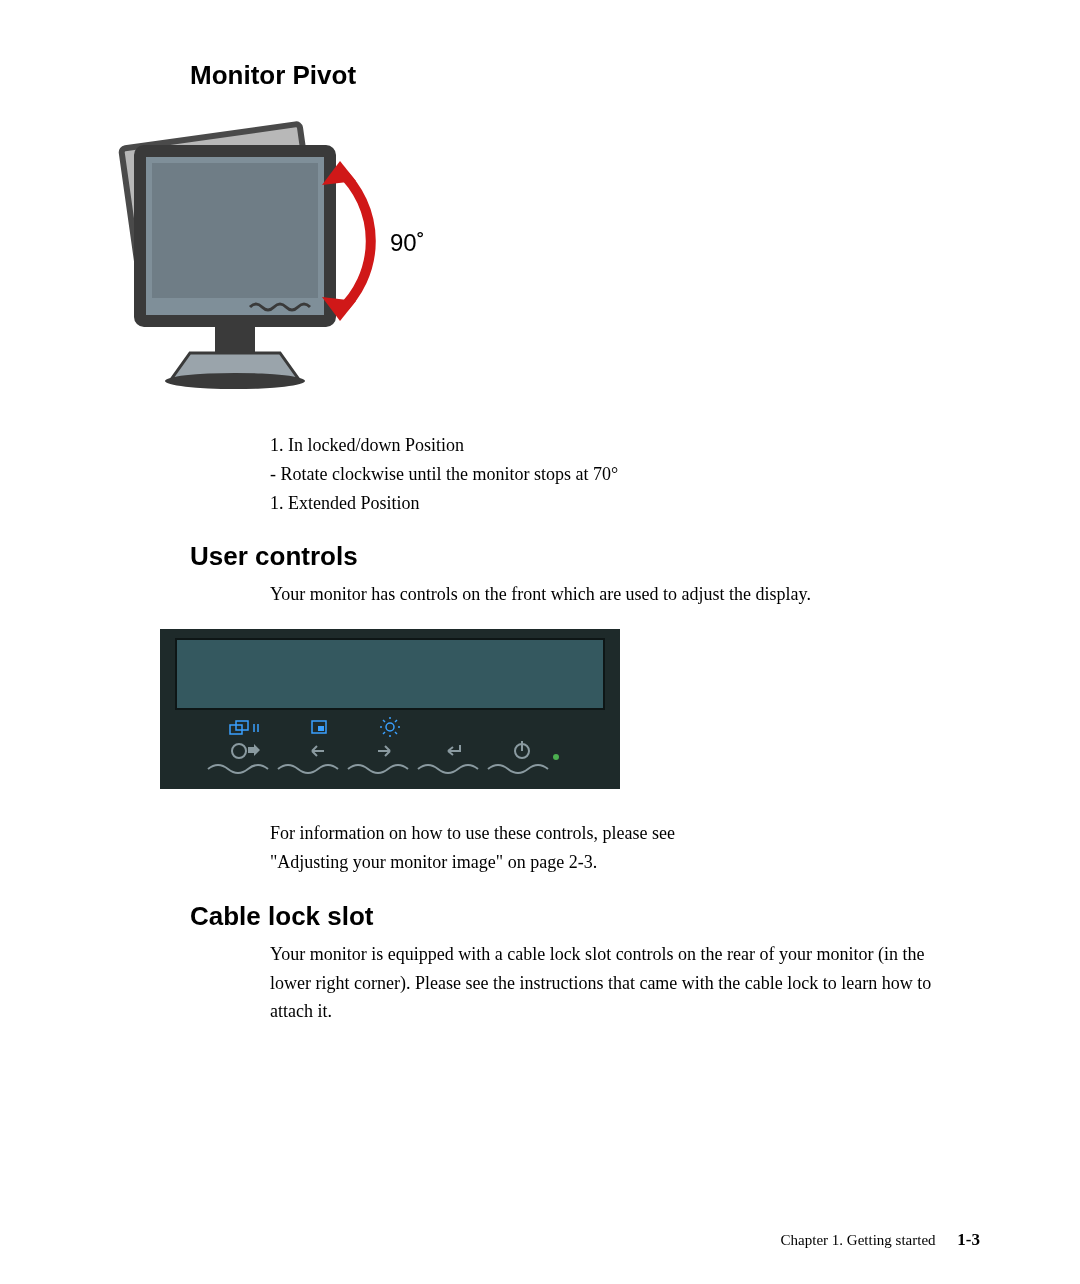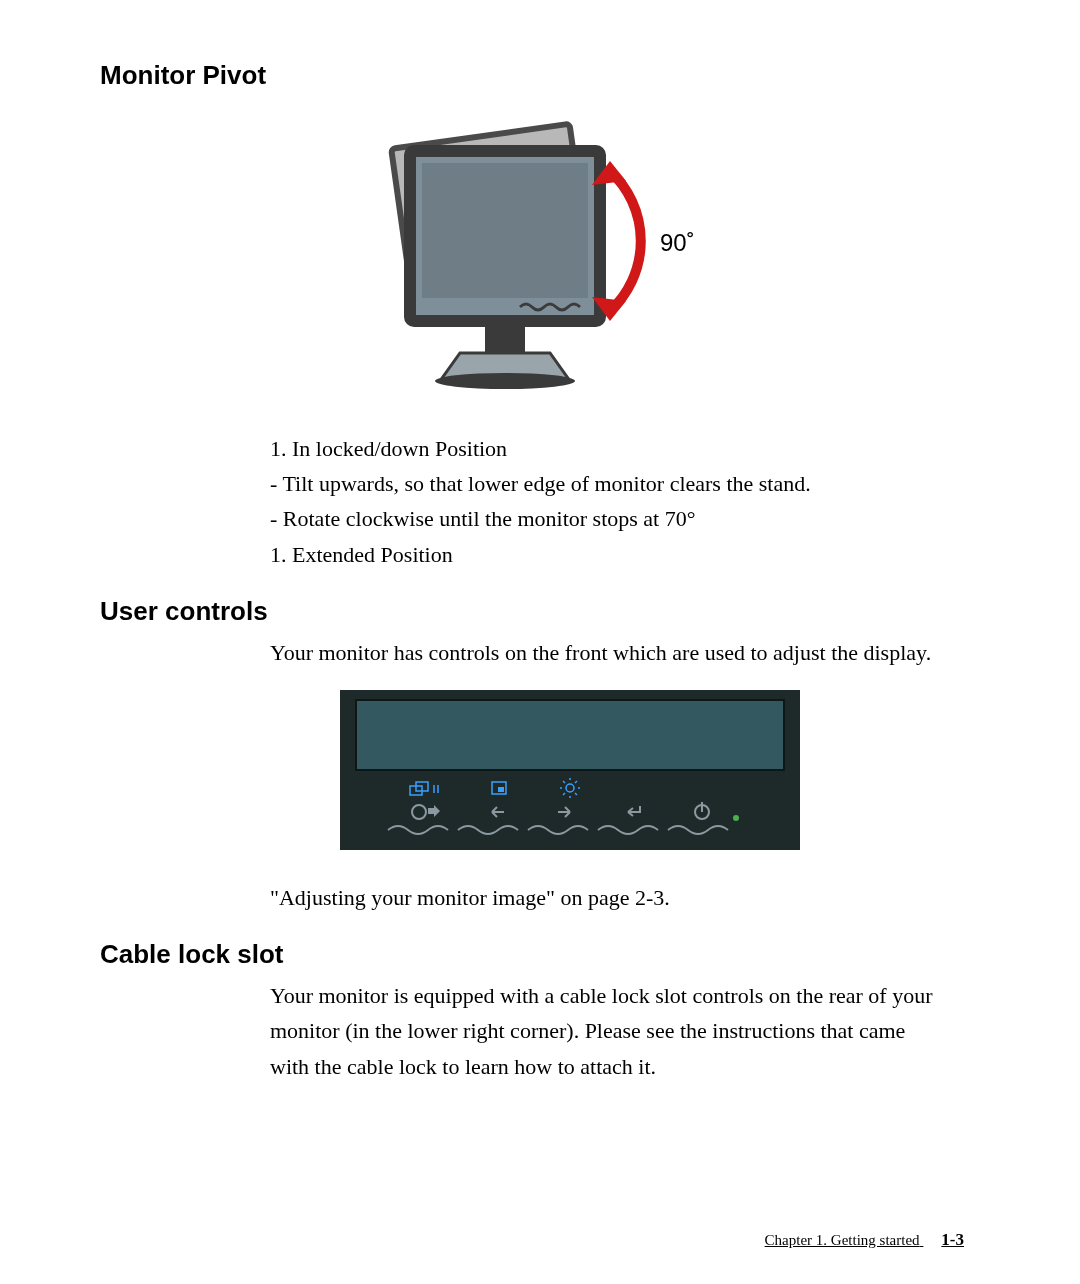--- a/index.html
+++ b/index.html
@@ -11,42 +11,42 @@
     color: #000;
     position: relative;
     padding: 60px 100px 40px 100px;
   }
   .heading {
     font-family: Arial, Helvetica, sans-serif;
     font-weight: bold;
     font-size: 26px;
     color: #000;
     margin-bottom: 8px;
+    margin-left: 90px;
   }
   .figure-wrap {
     display: flex;
-    justify-content: center;
+    justify-content: flex-start;
     margin: 20px 0 30px 0;
   }
   .body-text {
     font-family: Georgia, 'Times New Roman', serif;
-    font-size: 22px;
+    font-size: 18px;
     line-height: 1.6;
     margin-left: 170px;
     margin-right: 40px;
   }
   .body-text p { margin: 0; }
   .section-gap { height: 24px; }
   .footer {
     position: absolute;
     bottom: 34px;
-    right: 116px;
+    right: 100px;
     font-size: 15px;
     font-family: Georgia, 'Times New Roman', serif;
-    text-decoration: underline;
   }
   .footer .pg {
     font-weight: bold;
     margin-left: 18px;
     font-size: 17px;
   }
 
   
   .pivot-svg { width: 340px; height: 290px; }
 
@@ -89,21 +89,20 @@
       <polygon points="240,50 222,74 256,70" fill="#d01818"></polygon>
       <polygon points="240,210 222,186 256,190" fill="#d01818"></polygon>
     </g>
 
     <text x="290" y="140" class="angle-label">90˚</text>
   </svg>
 </div>
 
 <div class="body-text">
   <p>1. In locked/down Position</p>
-  <p>- Tilt upwards, so that lower edge of monitor clears the stand.</p>
   <p>- Rotate clockwise until the monitor stops at 70°</p>
   <p>1. Extended Position</p>
 </div>
 
 <div class="section-gap"></div>
 
 <h2 class="heading">User controls</h2>
 <div class="body-text">
   <p>Your monitor has controls on the front which are used to adjust the display.</p>
 </div>
@@ -178,20 +177,21 @@
       <path d="M48 140 q10 -8 20 0 q10 8 20 0 q10 -8 20 0"></path>
       <path d="M118 140 q10 -8 20 0 q10 8 20 0 q10 -8 20 0"></path>
       <path d="M188 140 q10 -8 20 0 q10 8 20 0 q10 -8 20 0"></path>
       <path d="M258 140 q10 -8 20 0 q10 8 20 0 q10 -8 20 0"></path>
       <path d="M328 140 q10 -8 20 0 q10 8 20 0 q10 -8 20 0"></path>
     </g>
   </svg>
 </div>
 
 <div class="body-text">
+  <p>For information on how to use these controls, please see</p>
   <p>"Adjusting your monitor image" on page 2-3.</p>
 </div>
 
 <div class="section-gap"></div>
 
 <h2 class="heading">Cable lock slot</h2>
 <div class="body-text">
   <p>Your monitor is equipped with a cable lock slot controls on the rear of your monitor (in the lower right corner). Please see the instructions that came with the cable lock to learn how to attach it.</p>
 </div>
 

